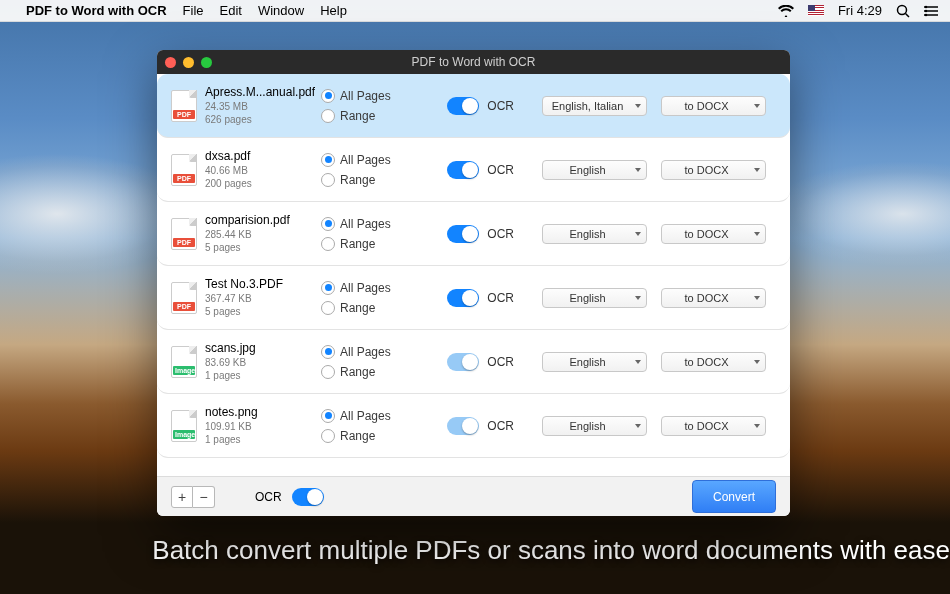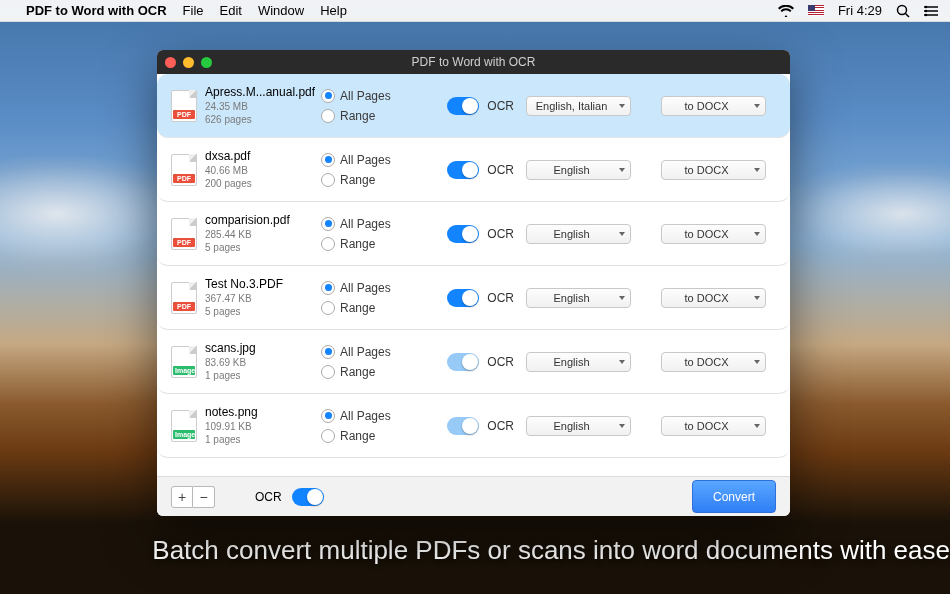--- a/index.html
+++ b/index.html
@@ -64,21 +64,21 @@
 .radio-opt { display: flex; align-items: flex-start; gap: 5px; font-size: 12px; color: #3a3a3a; }
 .radio { width: 14px; height: 14px; border: 1px solid #aaa; border-radius: 50%; background: #fff; display: inline-flex; align-items: center; justify-content: center; }
 .radio.checked::after { content: ""; width: 7px; height: 7px; background: #1284ff; border-radius: 50%; }
 .ocr-col { width: 100px; display: flex; align-items: center; gap: 8px; justify-content: flex-end; padding-right: 12px;}
 .toggle { width: 32px; height: 18px; border-radius: 9px; position: relative; }
 .toggle::after { content: ""; position: absolute; width: 16px; height: 16px; background: #fff; border-radius: 50%; top: 1px; box-shadow: 0 1px 2px rgba(0,0,0,0.3); }
 .toggle.on { background: #1284ff; }
 .toggle.on::after { right: 1px; }
 .toggle.on.light { background: #97caf6; }
 .ocr-label { font-size: 12px; color: #333; }
-.lang-col { width: 115px; }
+.lang-col { width: 115px; margin-left: 16px; }
 .fmt-col { width: 115px; margin-left: auto; }
 .dropdown {
   height: 20px; width: 105px; background: linear-gradient(#fdfdfd, #f1f1f1);
   border: 1px solid #c8c8c8; border-radius: 4px;
   display: flex; align-items: center; justify-content: center;
   font-size: 11px; color: #333; position: relative; padding-right: 14px;
 }
 .dropdown::after {
   content: ""; position: absolute; right: 5px; top: 50%; transform: translateY(-50%);
   border-left: 3px solid transparent; border-right: 3px solid transparent; border-top: 4px solid #666;

